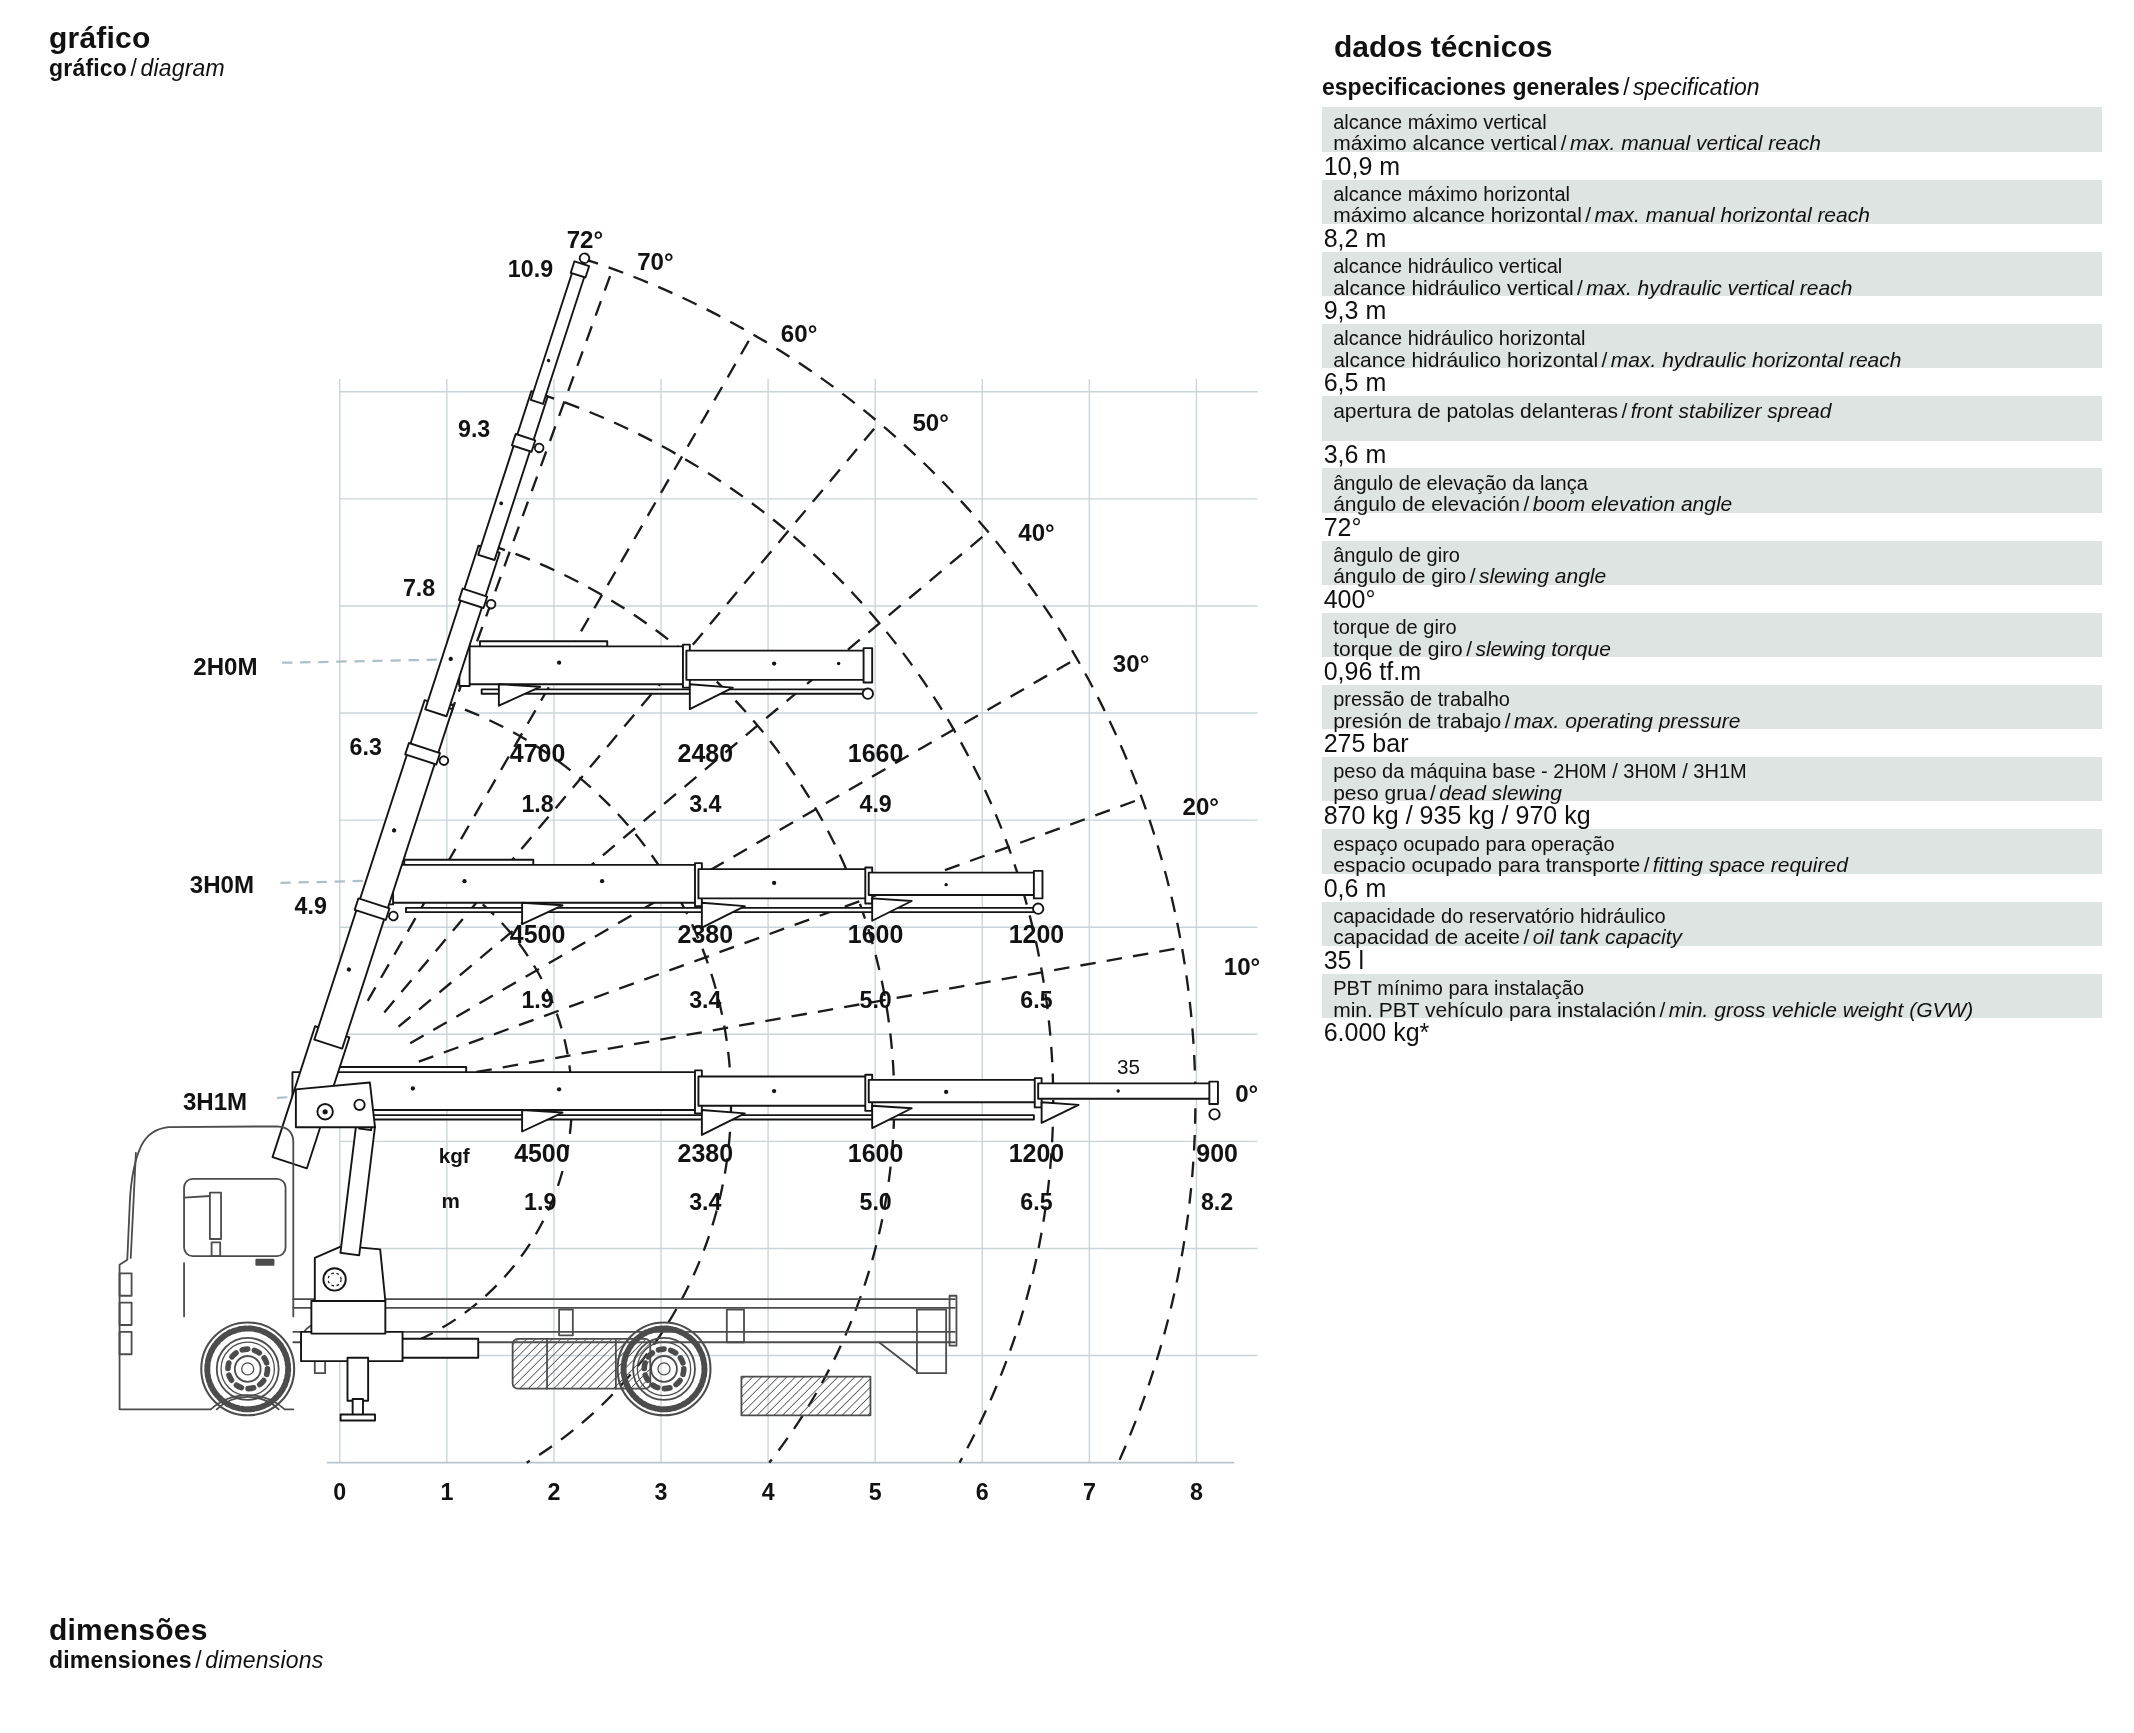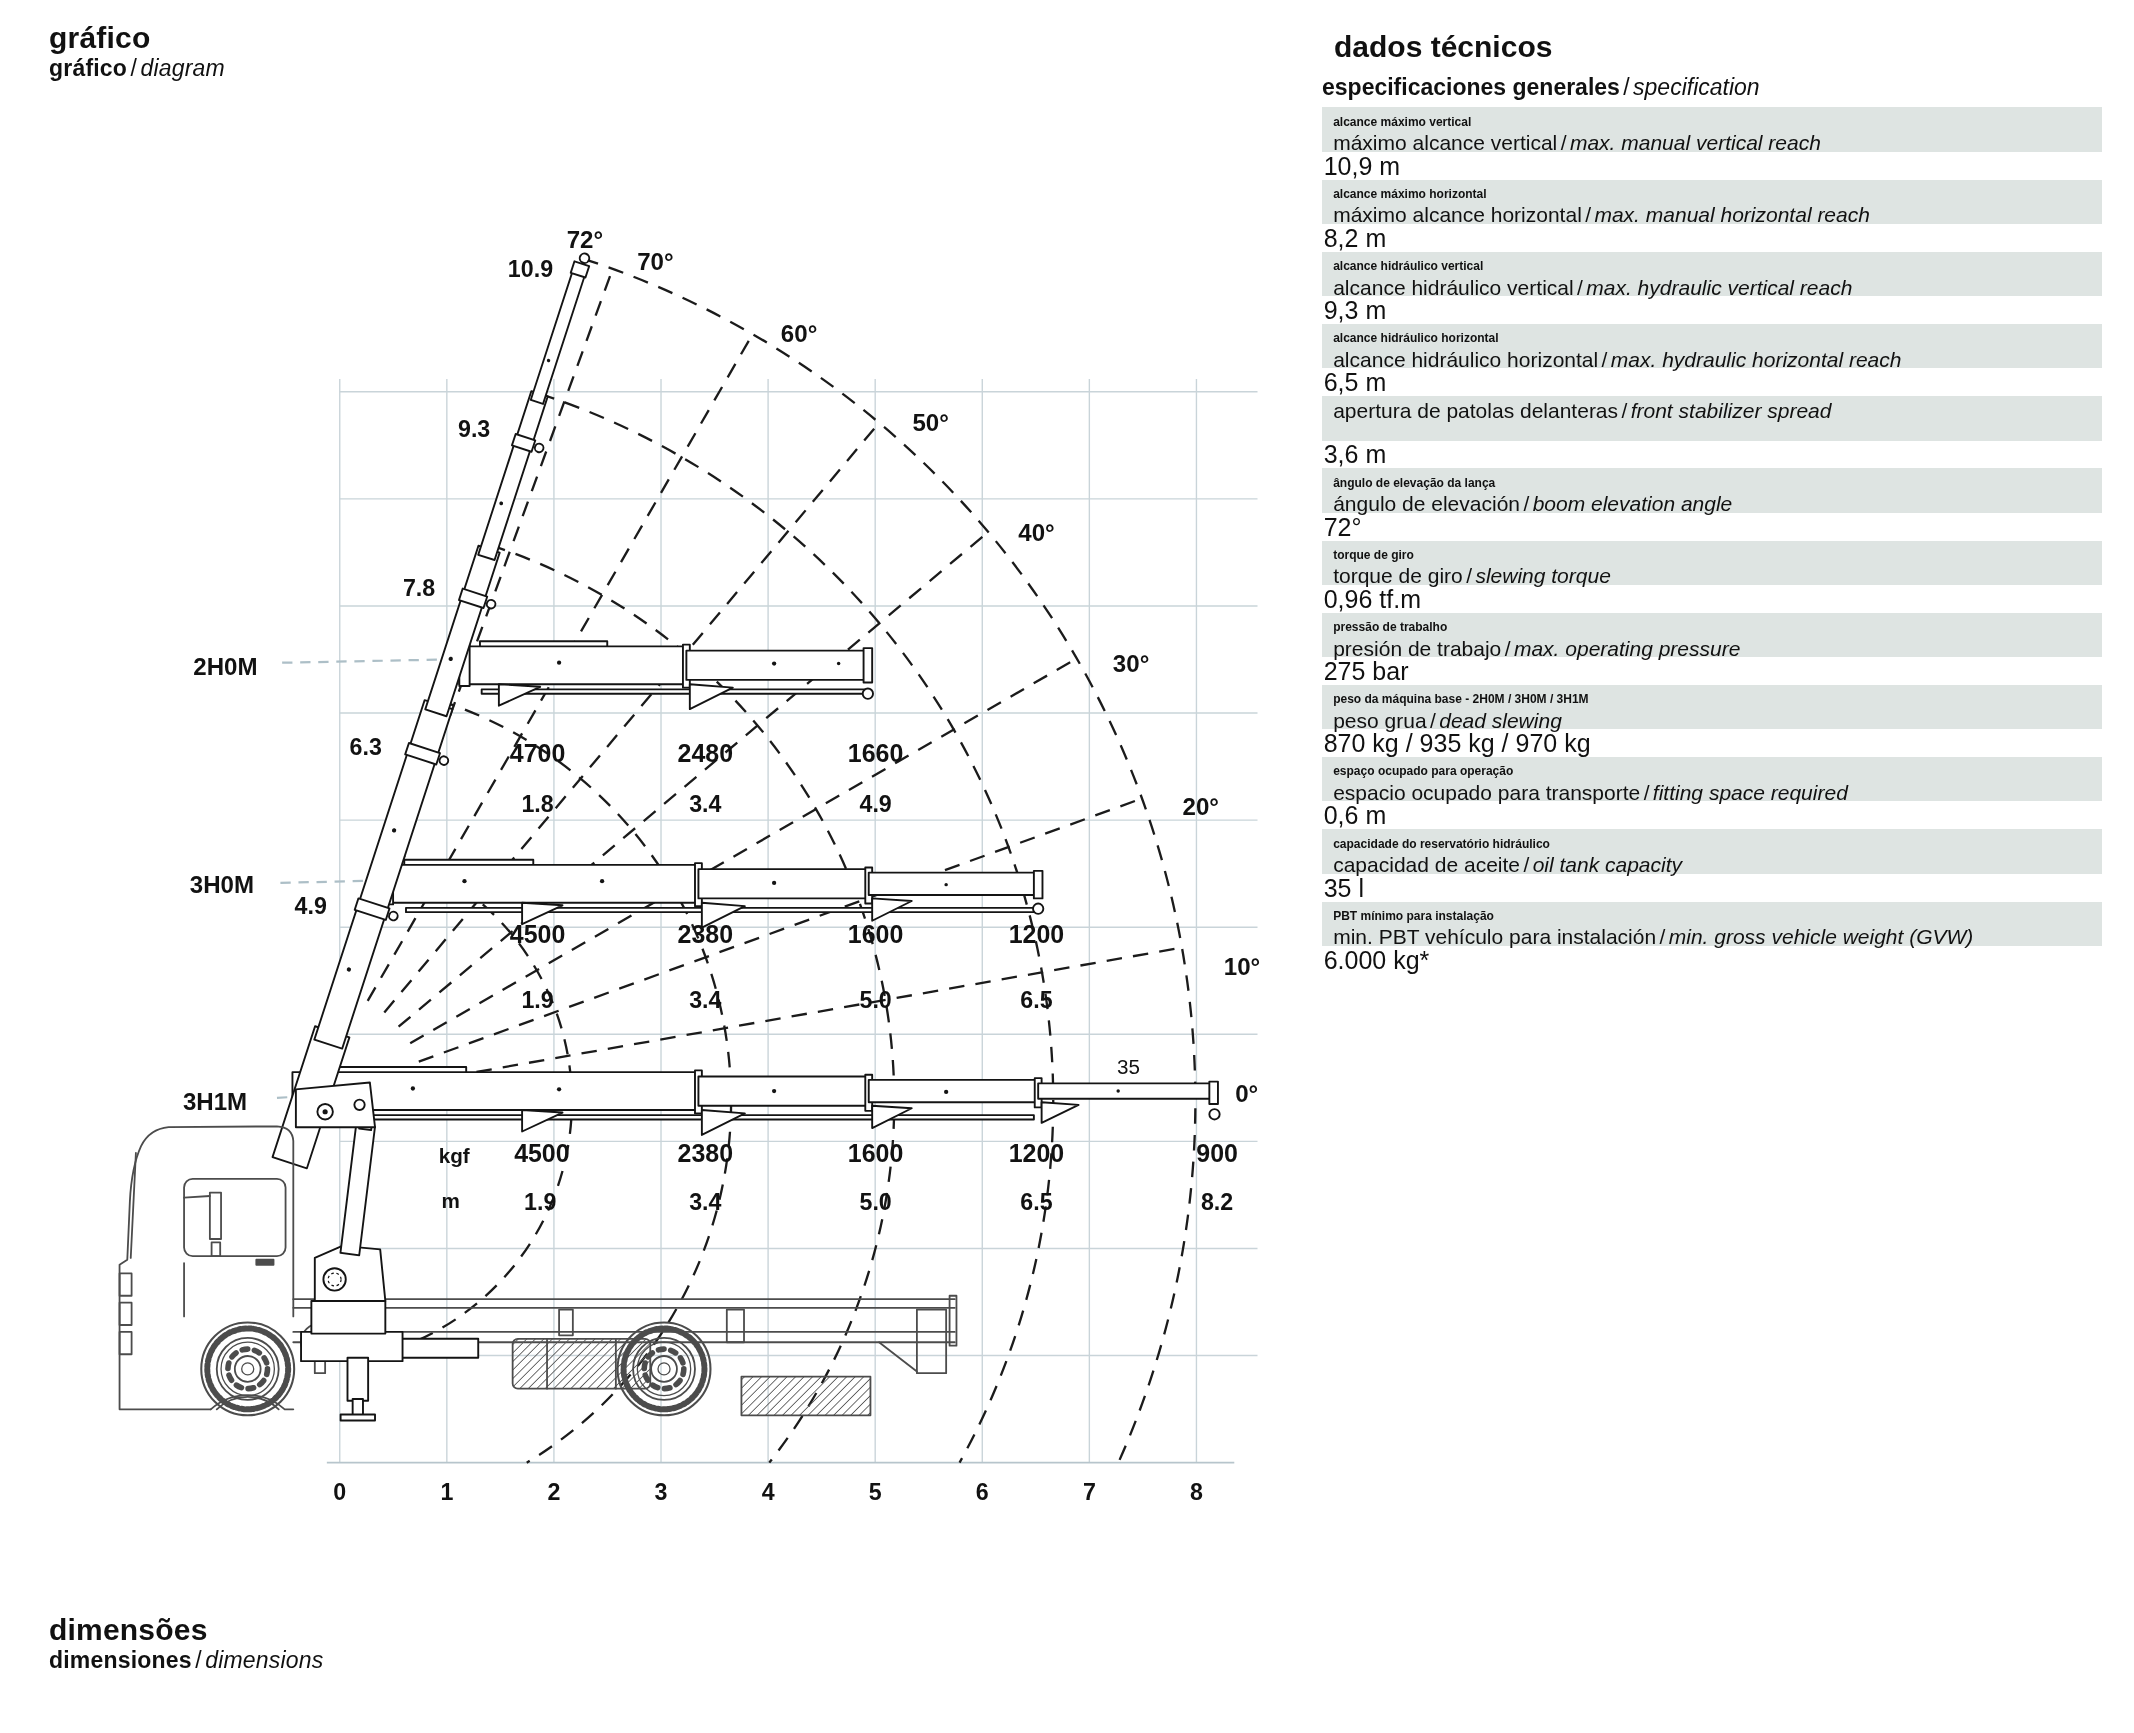--- a/index.html
+++ b/index.html
@@ -15,21 +15,21 @@
   .hdr .t2 i{}
   .sep{padding:0 3.4px;font-weight:400}
 
   
   .panel{position:absolute;left:1322px;top:19px;width:780px}
   .panel .t1{font-size:30px;font-weight:700;margin:12px;line-height:1.05}
   .panel .t2{font-size:23px;margin:1.7px 0 7.7px;line-height:1.1}
   .panel .t2 b{font-weight:700}
   .panel .t2 i{font-style:italic}
   .spec-head{background:#dee4e2;height:40px;padding:4.3px 11.2px 0;box-sizing:content-box}
-  .spec-head .pt{font-weight:700;font-size:12px;line-height:21.5px;white-space:nowrap}
+  .spec-head .pt{font-weight:400;font-size:20px;line-height:21.5px;white-space:nowrap}
   .spec-head .sub2{font-size:21px;line-height:20px;white-space:nowrap}
   .spec-head .sub2 i{font-style:italic}
   .spec-value{height:27px;font-size:25px;line-height:27.5px;padding:0.9px 1.7px 0;white-space:nowrap}
 
   
   svg{position:absolute;left:0;top:0;font-family:"Liberation Sans","DejaVu Sans",sans-serif}
   .grid{stroke:#c9d4d9;stroke-width:1.6}
   .axisline{stroke:#b7c5cc;stroke-width:2}
   .ray{stroke:#1b1b1b;stroke-width:2.7;stroke-dasharray:18 13;fill:none}
   .cfgdash{stroke:#adbfc7;stroke-width:2.6;stroke-dasharray:12 9;fill:none}
@@ -101,20 +101,27 @@
     </div>
     <div class="spec">
       <div class="spec-head">
         <div class="pt">ângulo de elevação da lança</div>
         <div class="sub2"><span>ángulo de elevación</span><span class="sep">/</span><i>boom elevation angle</i></div>
       </div>
       <div class="spec-value">72°</div>
     </div>
     <div class="spec">
       <div class="spec-head">
+        <div class="pt">ângulo de giro</div>
+        <div class="sub2"><span>ángulo de giro</span><span class="sep">/</span><i>slewing angle</i></div>
+      </div>
+      <div class="spec-value">400°</div>
+    </div>
+    <div class="spec">
+      <div class="spec-head">
         <div class="pt">torque de giro</div>
         <div class="sub2"><span>torque de giro</span><span class="sep">/</span><i>slewing torque</i></div>
       </div>
       <div class="spec-value">0,96 tf.m</div>
     </div>
     <div class="spec">
       <div class="spec-head">
         <div class="pt">pressão de trabalho</div>
         <div class="sub2"><span>presión de trabajo</span><span class="sep">/</span><i>max. operating pressure</i></div>
       </div>

